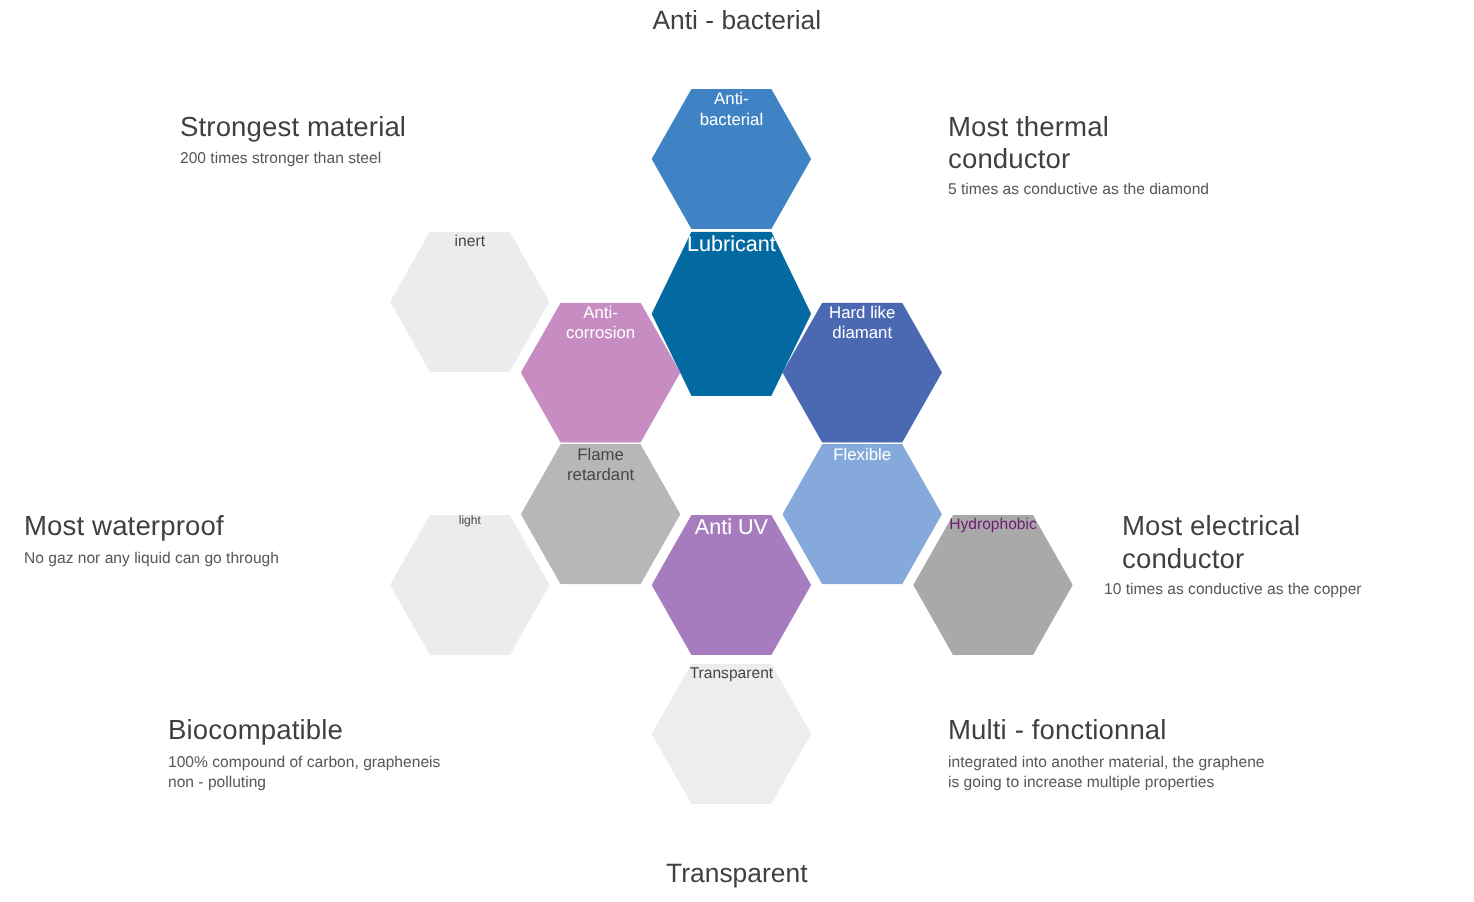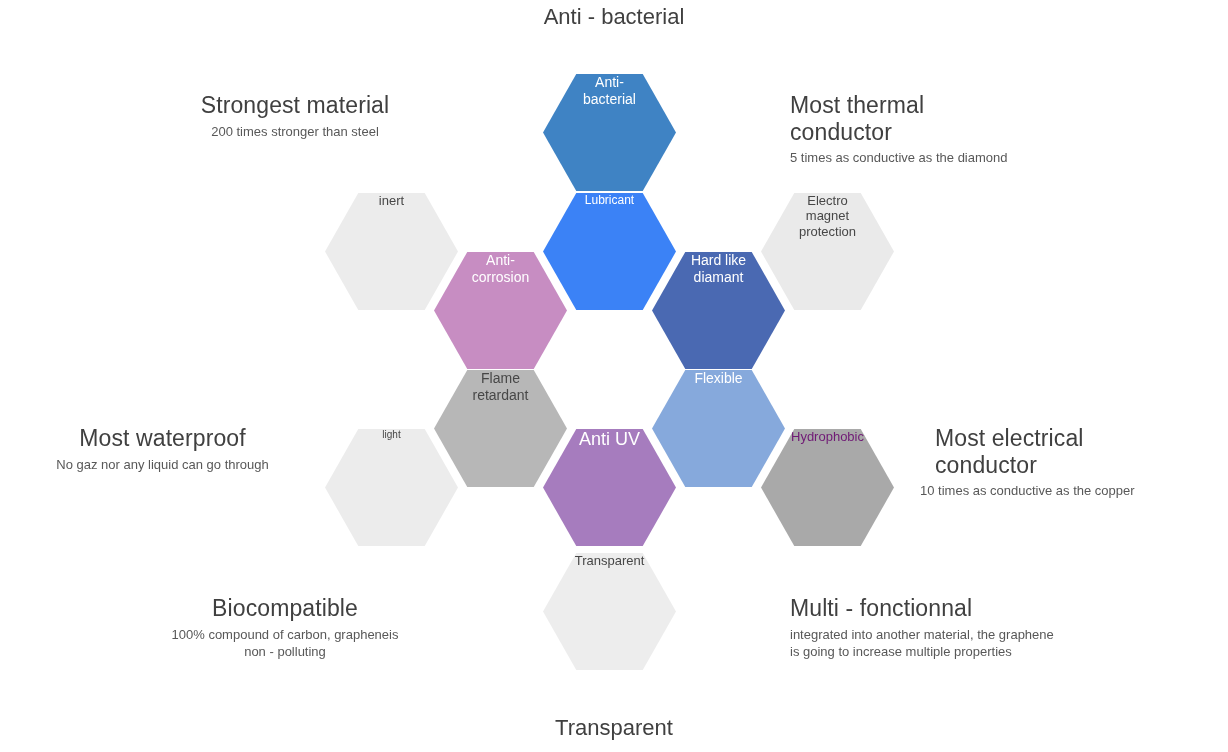--- a/index.html
+++ b/index.html
@@ -57,21 +57,21 @@
   }
   .caption .cap-sub {
     display: block;
     font-size: 13px;
     font-weight: 400;
     color: #585858;
     line-height: 1.32;
     margin-top: 4px;
     white-space: pre-line;
   }
-  .caption.align-right { text-align: center; }
+  .caption.align-right { text-align: left; }
   .caption.align-left  { text-align: left; }
 
   
   .axis-title {
     position: absolute;
     font-size: 22px;
     color: #404040;
     text-align: center;
     line-height: 1.2;
   }
@@ -87,29 +87,24 @@
 
   <div class="hex" style="left:543px; top:74px; width:133px; height:117px; background:#3F83C4; color:#ffffff; font-size:14px;">
     <span class="hex-label">Anti-
 bacterial</span>
   </div>
 
   <div class="hex" style="left:325px; top:193px; width:133px; height:117px; background:#ECECEC; color:#474747; font-size:13px;">
     <span class="hex-label">inert</span>
   </div>
 
-  <div class="hex" style="left:543px; top:193px; width:133px; height:117px; background:#3b82f6; color:#ffffff; font-size:12px;">
+  <div class="hex" style="left:543px; top:193px; width:133px; height:137px; background:#0369a1; color:#ffffff; font-size:18px;">
     <span class="hex-label">Lubricant</span>
   </div>
 
-  <div class="hex" style="left:761px; top:193px; width:133px; height:117px; background:#EAEAEA; color:#474747; font-size:13px;">
-    <span class="hex-label">Electro
-magnet
-protection</span>
-  </div>
 
   <div class="hex" style="left:434px; top:252px; width:133px; height:117px; background:#C78DC2; color:#ffffff; font-size:14px;">
     <span class="hex-label">Anti-
 corrosion</span>
   </div>
 
   <div class="hex" style="left:652px; top:252px; width:133px; height:117px; background:#4A69B2; color:#ffffff; font-size:14px;">
     <span class="hex-label">Hard like
 diamant</span>
   </div>

